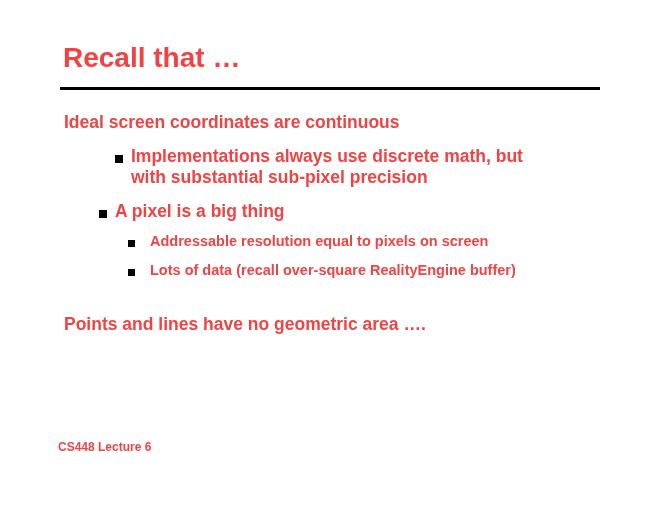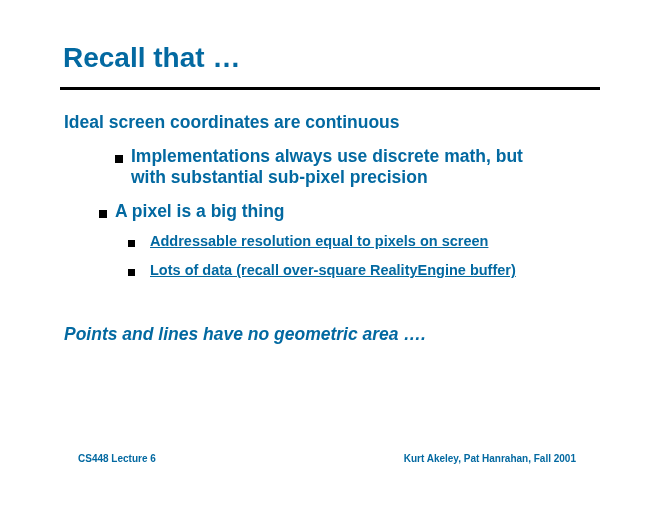--- a/index.html
+++ b/index.html
@@ -4,21 +4,21 @@
 <style>
   html, body {
     margin: 0;
     padding: 0;
   }
   .slide {
     position: relative;
     width: 660px;
     height: 510px;
     background: #ffffff;
-    color: #0369a1;
+    color: #ef4444;
     font-family: "Liberation Sans", "DejaVu Sans", sans-serif;
     font-weight: bold;
     overflow: hidden;
     box-sizing: border-box;
   }
   .slide-title {
     position: absolute;
     left: 63px;
     top: 44px;
     font-size: 28px;
@@ -34,21 +34,21 @@
     height: 3px;
     background: #000000;
   }
   .para {
     position: absolute;
     font-size: 17.5px;
     line-height: 21px;
     white-space: nowrap;
   }
   .para-ideal { left: 64px; top: 112px; }
-  .para-points { left: 64px; top: 324px; font-style: italic; }
+  .para-points { left: 64px; top: 314px; }
 
   .bullet-item {
     position: absolute;
     display: flex;
     align-items: flex-start;
   }
   .bullet-item .sq {
     flex: 0 0 auto;
     background: #000000;
   }
@@ -70,32 +70,30 @@
   .lvl2 .sq {
     width: 7px;
     height: 7px;
     margin-top: 8px;
   }
   .lvl2 .txt {
     margin-left: 15px;
     font-size: 14.5px;
     line-height: 18px;
     white-space: nowrap;
-    text-decoration: underline;
   }
   .item-addressable { left: 128px; top: 232px; }
   .item-lots { left: 128px; top: 261px; justify-content: flex-end; }
 
   .footer-label {
     position: absolute;
-    top: 453px;
-    font-size: 10px;
+    top: 440px;
+    font-size: 12px;
     line-height: 1.2;
     white-space: nowrap;
-    margin-left: 20px;
   }
   .footer-left { left: 58px; }
   .footer-right { right: 84px; }
 </style>
 </head>
 <body>
 
 <div class="slide">
 
   <h1 class="slide-title" style="margin:0; font-size:28px;">Recall that …</h1>
@@ -121,15 +119,14 @@
 
   <div class="bullet-item lvl2 item-lots">
     <span class="sq"></span>
     <span class="txt">Lots of data (recall over-square RealityEngine buffer)</span>
   </div>
 
   <div class="para para-points">Points and lines have no geometric area ….</div>
 
   <div class="footer-label footer-left">CS448 Lecture 6</div>
 
-  <div class="footer-label footer-right">Kurt Akeley, Pat Hanrahan, Fall 2001</div>
 
 </div>
 
 </body></html>

